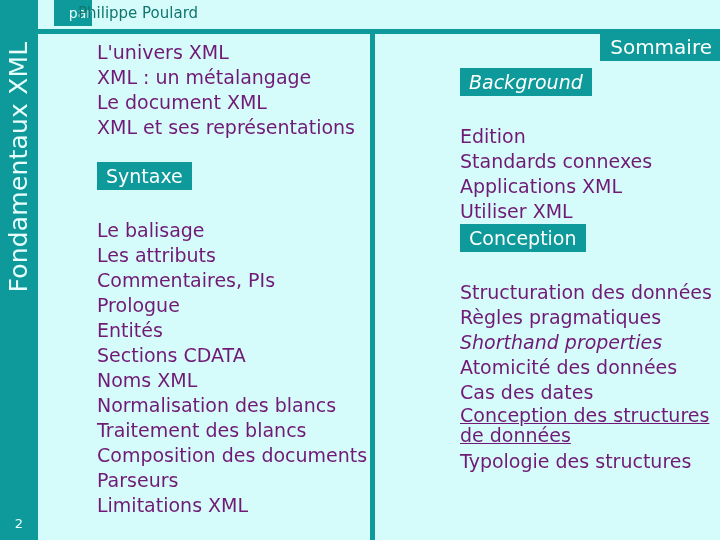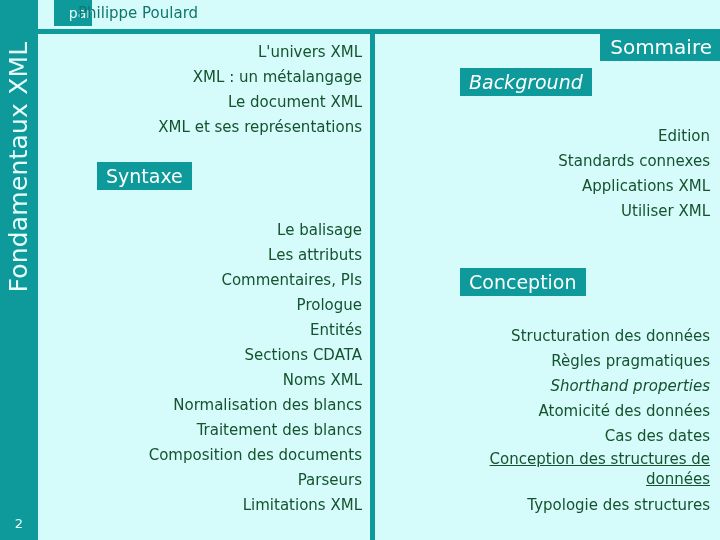--- a/index.html
+++ b/index.html
@@ -120,25 +120,24 @@
     width: 265px;
   }
   .col-right {
     position: absolute;
     left: 460px;
     top: 68px;
     width: 250px;
   }
 
   .entry {
-    color: #14532d;
-    font-size: 15px;
+    color: #701a75;
+    font-size: 19px;
     line-height: 25px;
     white-space: nowrap;
-    text-align: right;
   }
   .entry.wrap {
     white-space: normal;
     line-height: 20px;
     margin-bottom: 4px;
     text-decoration: underline;
   }
   .entry.italic {
     font-style: italic;
   }
@@ -151,21 +150,21 @@
     line-height: 28px;
     padding: 0 9px 0 9px;
     white-space: nowrap;
   }
   .section-head.italic {
     font-style: italic;
   }
 
   .gap-top-syntaxe { margin-top: 22px; }
   .gap-after-head  { margin-top: 28px; }
-  .gap-conception  { margin-top: 44px; }
+  .gap-conception  { }
 </style>
 </head>
 <body>
 
 <div id="slide">
 
   <div class="side-band"></div>
   <div class="side-title">Fondamentaux XML</div>
   <div class="page-number">2</div>
 

